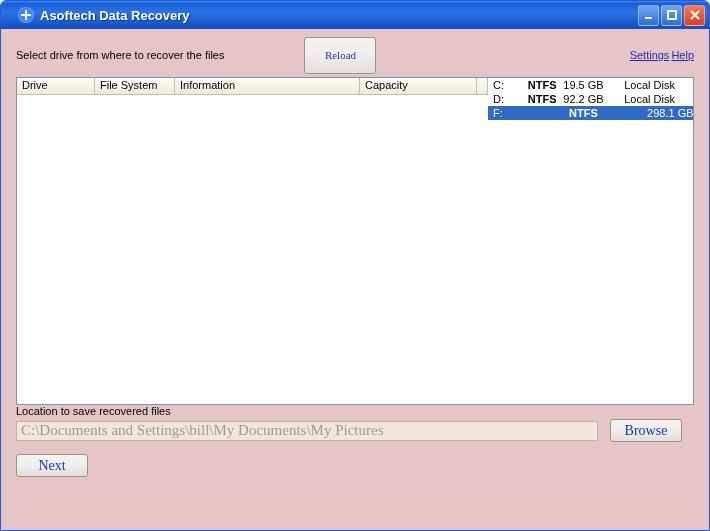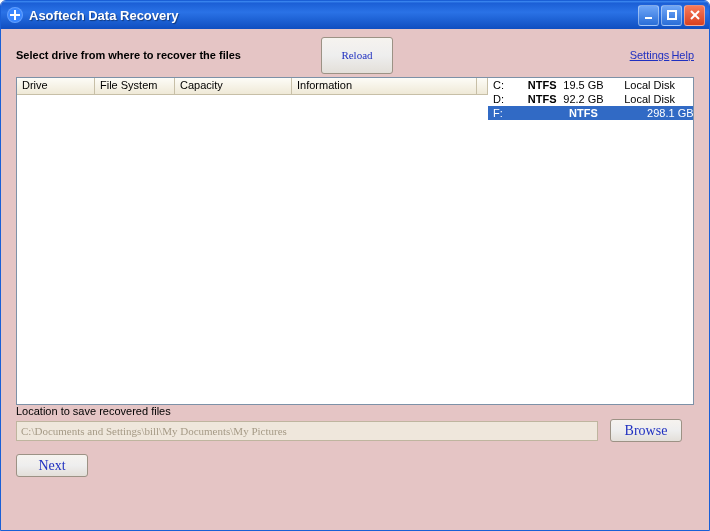--- a/index.html
+++ b/index.html
@@ -9,21 +9,21 @@
     background: #e5c5c5;
     border: 1px solid #1a5fd6;
     border-radius: 6px 6px 0 0;
     overflow: hidden;
     position: relative;
   }
   .titlebar {
     height: 28px;
     background: linear-gradient(to bottom, #3f8cf3 0%, #1b5fd6 8%, #2a72e6 40%, #0f4ec0 100%);
     display:flex; align-items:center;
-    padding: 0 4px 0 6px;
+    padding: 0 4px 0 17px;
     color: #fff;
     font-size: 13px;
   }
   .app-icon {
     width:16px;height:16px;border-radius:50%;
     background:#3a87ff;
     display:flex;align-items:center;justify-content:center;
     margin-right:6px;
     border:1px solid #fff3;
   }
@@ -46,21 +46,21 @@
 
   .client{
     position:absolute; left:3px; right:3px; top:28px; bottom:3px;
     background:#e5c5c5;
     padding: 10px 12px 6px 12px;
   }
 
   .top-row{
     display:flex; align-items:center; height:32px;
   }
-  .instr{color:#000;font-weight:bold;}
+  .instr{color:#000;}
   .reload-btn{
     margin-left: 80px;
     width:72px;height:37px;
     background:linear-gradient(to bottom,#f6f3ef 0%, #eee 50%, #e3dfd9 100%);
     border:1px solid #9c9285;
     border-radius:3px;
     color:#2030c0;
     font-family:Tahoma; font-size:11px;
     cursor:pointer;
   }
@@ -111,21 +111,21 @@
   .row.selected .selwrap{background:#316ac5;display:flex;width:460px;}
 
   .loc-label{color:#000;}
   .loc-row{display:flex;align-items:center;margin-top:2px;gap:12px;}
   .loc-input{
     flex:0 0 582px; height:20px;
     border:1px solid #bfb59f;
     background:#efe7dc;
     color:#a59a86;
     padding:2px 4px;
-    font-family:Tahoma;font-size:11px;
+    font-family:Tahoma;font-size:15px;
   }
   .browse-btn,.next-btn{
     width:72px;height:23px;
     background:linear-gradient(to bottom,#f6f3ef 0%, #eee 50%, #e3dfd9 100%);
     border:1px solid #9c9285;
     border-radius:3px;
     color:#2030c0;
     font-family:Tahoma; font-size:14px;
     cursor:pointer;
   }
@@ -170,22 +170,22 @@
       <span class="top-right-links">
         <span class="linkish">Settings</span>
         <span class="linkish">Help</span>
       </span>
     </div>
 
     <div class="listbox">
       <div class="lv-header">
         <div class="col col-drive">Drive</div>
         <div class="col col-fs">File System</div>
+        <div class="col col-info">Information</div>
         <div class="col col-cap">Capacity</div>
-        <div class="col col-info">Information</div>
         <div class="col col-rest"></div>
       </div>
       <div class="lv-body" id="lv-body">
           <div class="row">
             <div class="cell c1">C:</div>
             <div class="cell c2">NTFS</div>
             <div class="cell c3">19.5 GB</div>
             <div class="cell c4">Local Disk</div>
           </div>
           <div class="row">

